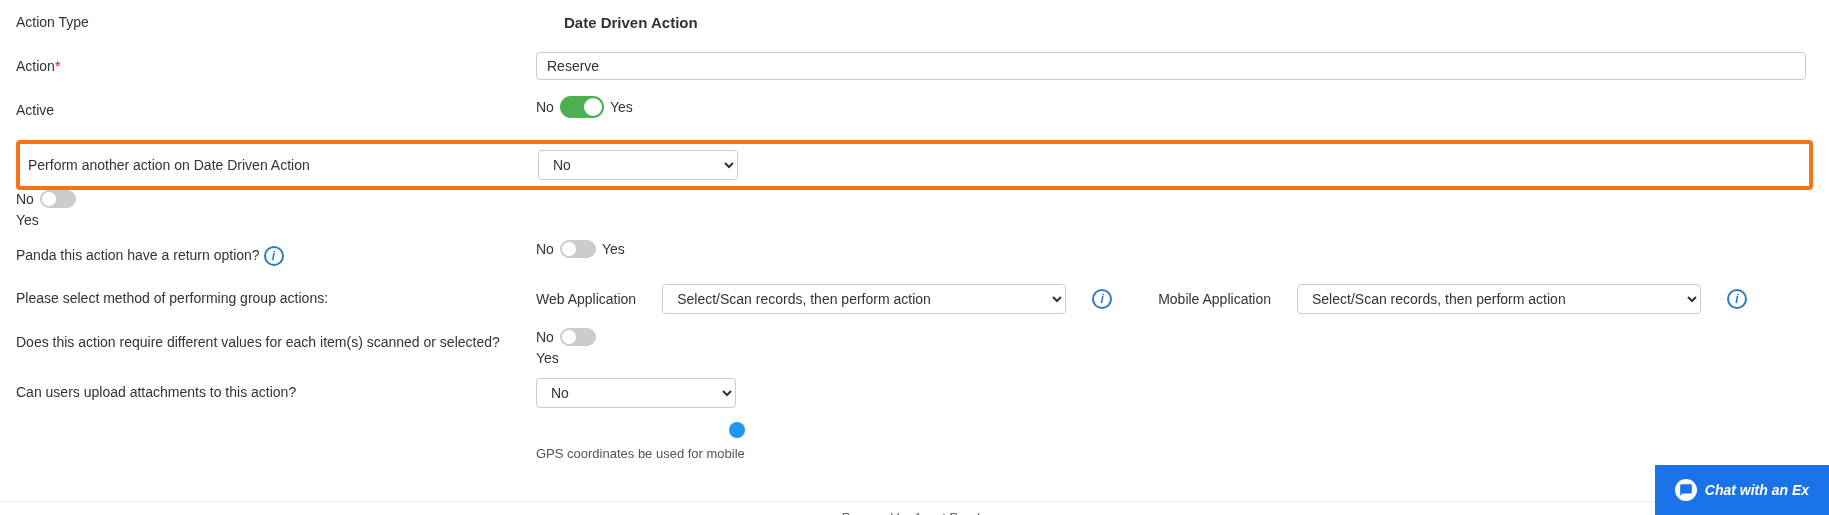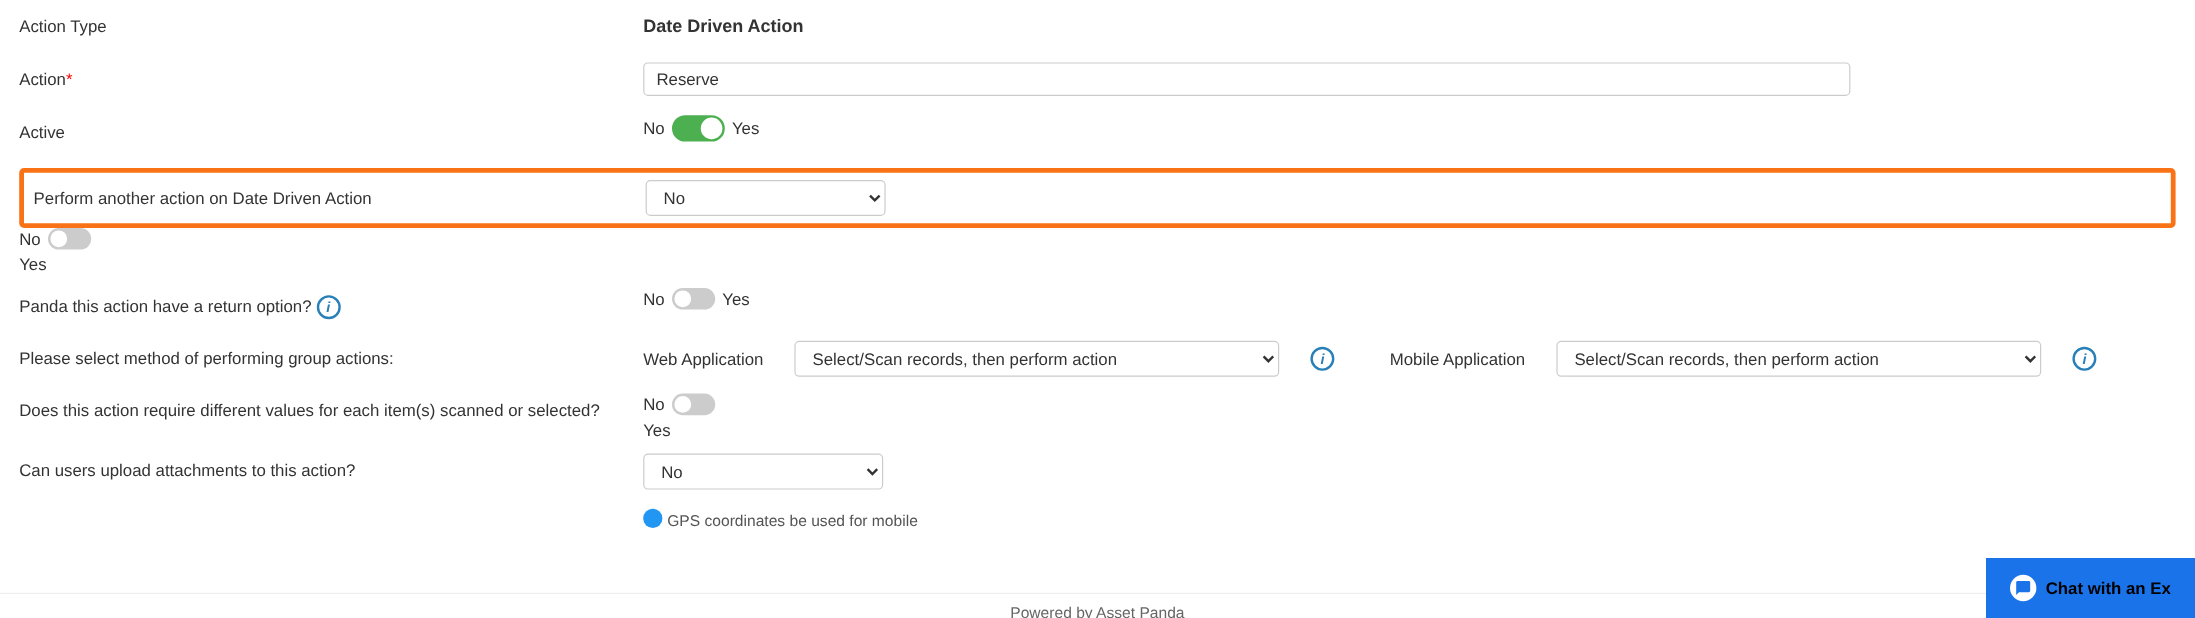--- a/index.html
+++ b/index.html
@@ -38,34 +38,35 @@
       align-items: center;
       flex-wrap: wrap;
       gap: 8px;
     }
 
     .section-title {
       font-size: 15px;
       font-weight: 600;
       color: #333;
       padding-top: 6px;
+      margin-left: 28px;
     }
 
     .text-input {
       border: 1px solid #ccc;
       border-radius: 4px;
       padding: 5px 10px;
       font-size: 14px;
       color: #333;
       background: #fff;
       outline: none;
     }
 
     .full-width-input {
-      width: 1006px;
+      width: 1270px;
     }
 
     
     .toggle-wrapper {
       display: flex;
       align-items: center;
       gap: 6px;
     }
     .toggle-label {
       font-size: 14px;
@@ -203,30 +204,31 @@
       background: #fff;
       border-top: 1px solid #eee;
     }
 
     
     .chat-button {
       position: fixed;
       bottom: 0;
       right: 0;
       background: #1a73e8;
-      color: #000000;
+      color: #ffffff;
       padding: 14px 20px;
       font-size: 14px;
       font-weight: 600;
       cursor: pointer;
       display: flex;
       align-items: center;
       gap: 8px;
       border: none;
       min-width: 160px;
+      font-style: italic;
     }
     .chat-bubble-icon {
       width: 22px;
       height: 22px;
       background: #fff;
       border-radius: 50%;
       display: flex;
       align-items: center;
       justify-content: center;
     }
@@ -356,21 +358,21 @@
       <select class="select-dropdown select-sm">
         <option value="No">No</option>
         <option value="Yes">Yes</option>
       </select>
     </div>
   </div>
 
   <div class="form-row">
     <div class="form-label"></div>
     <div class="form-controls">
-      <span style="display:inline-flex;align-items:center;gap:4px;">
+      <span style="display:inline-flex;align-items:flex-end;gap:4px;flex-direction:column;">
         <span style="width:16px;height:16px;border-radius:50%;background:#2196f3;display:inline-block;"></span>
         <span class="partial-text">GPS coordinates be used for mobile</span>
       </span>
     </div>
   </div>
 
 </div>
 
 <div class="footer">
   <span>Powered by Asset Panda</span>

